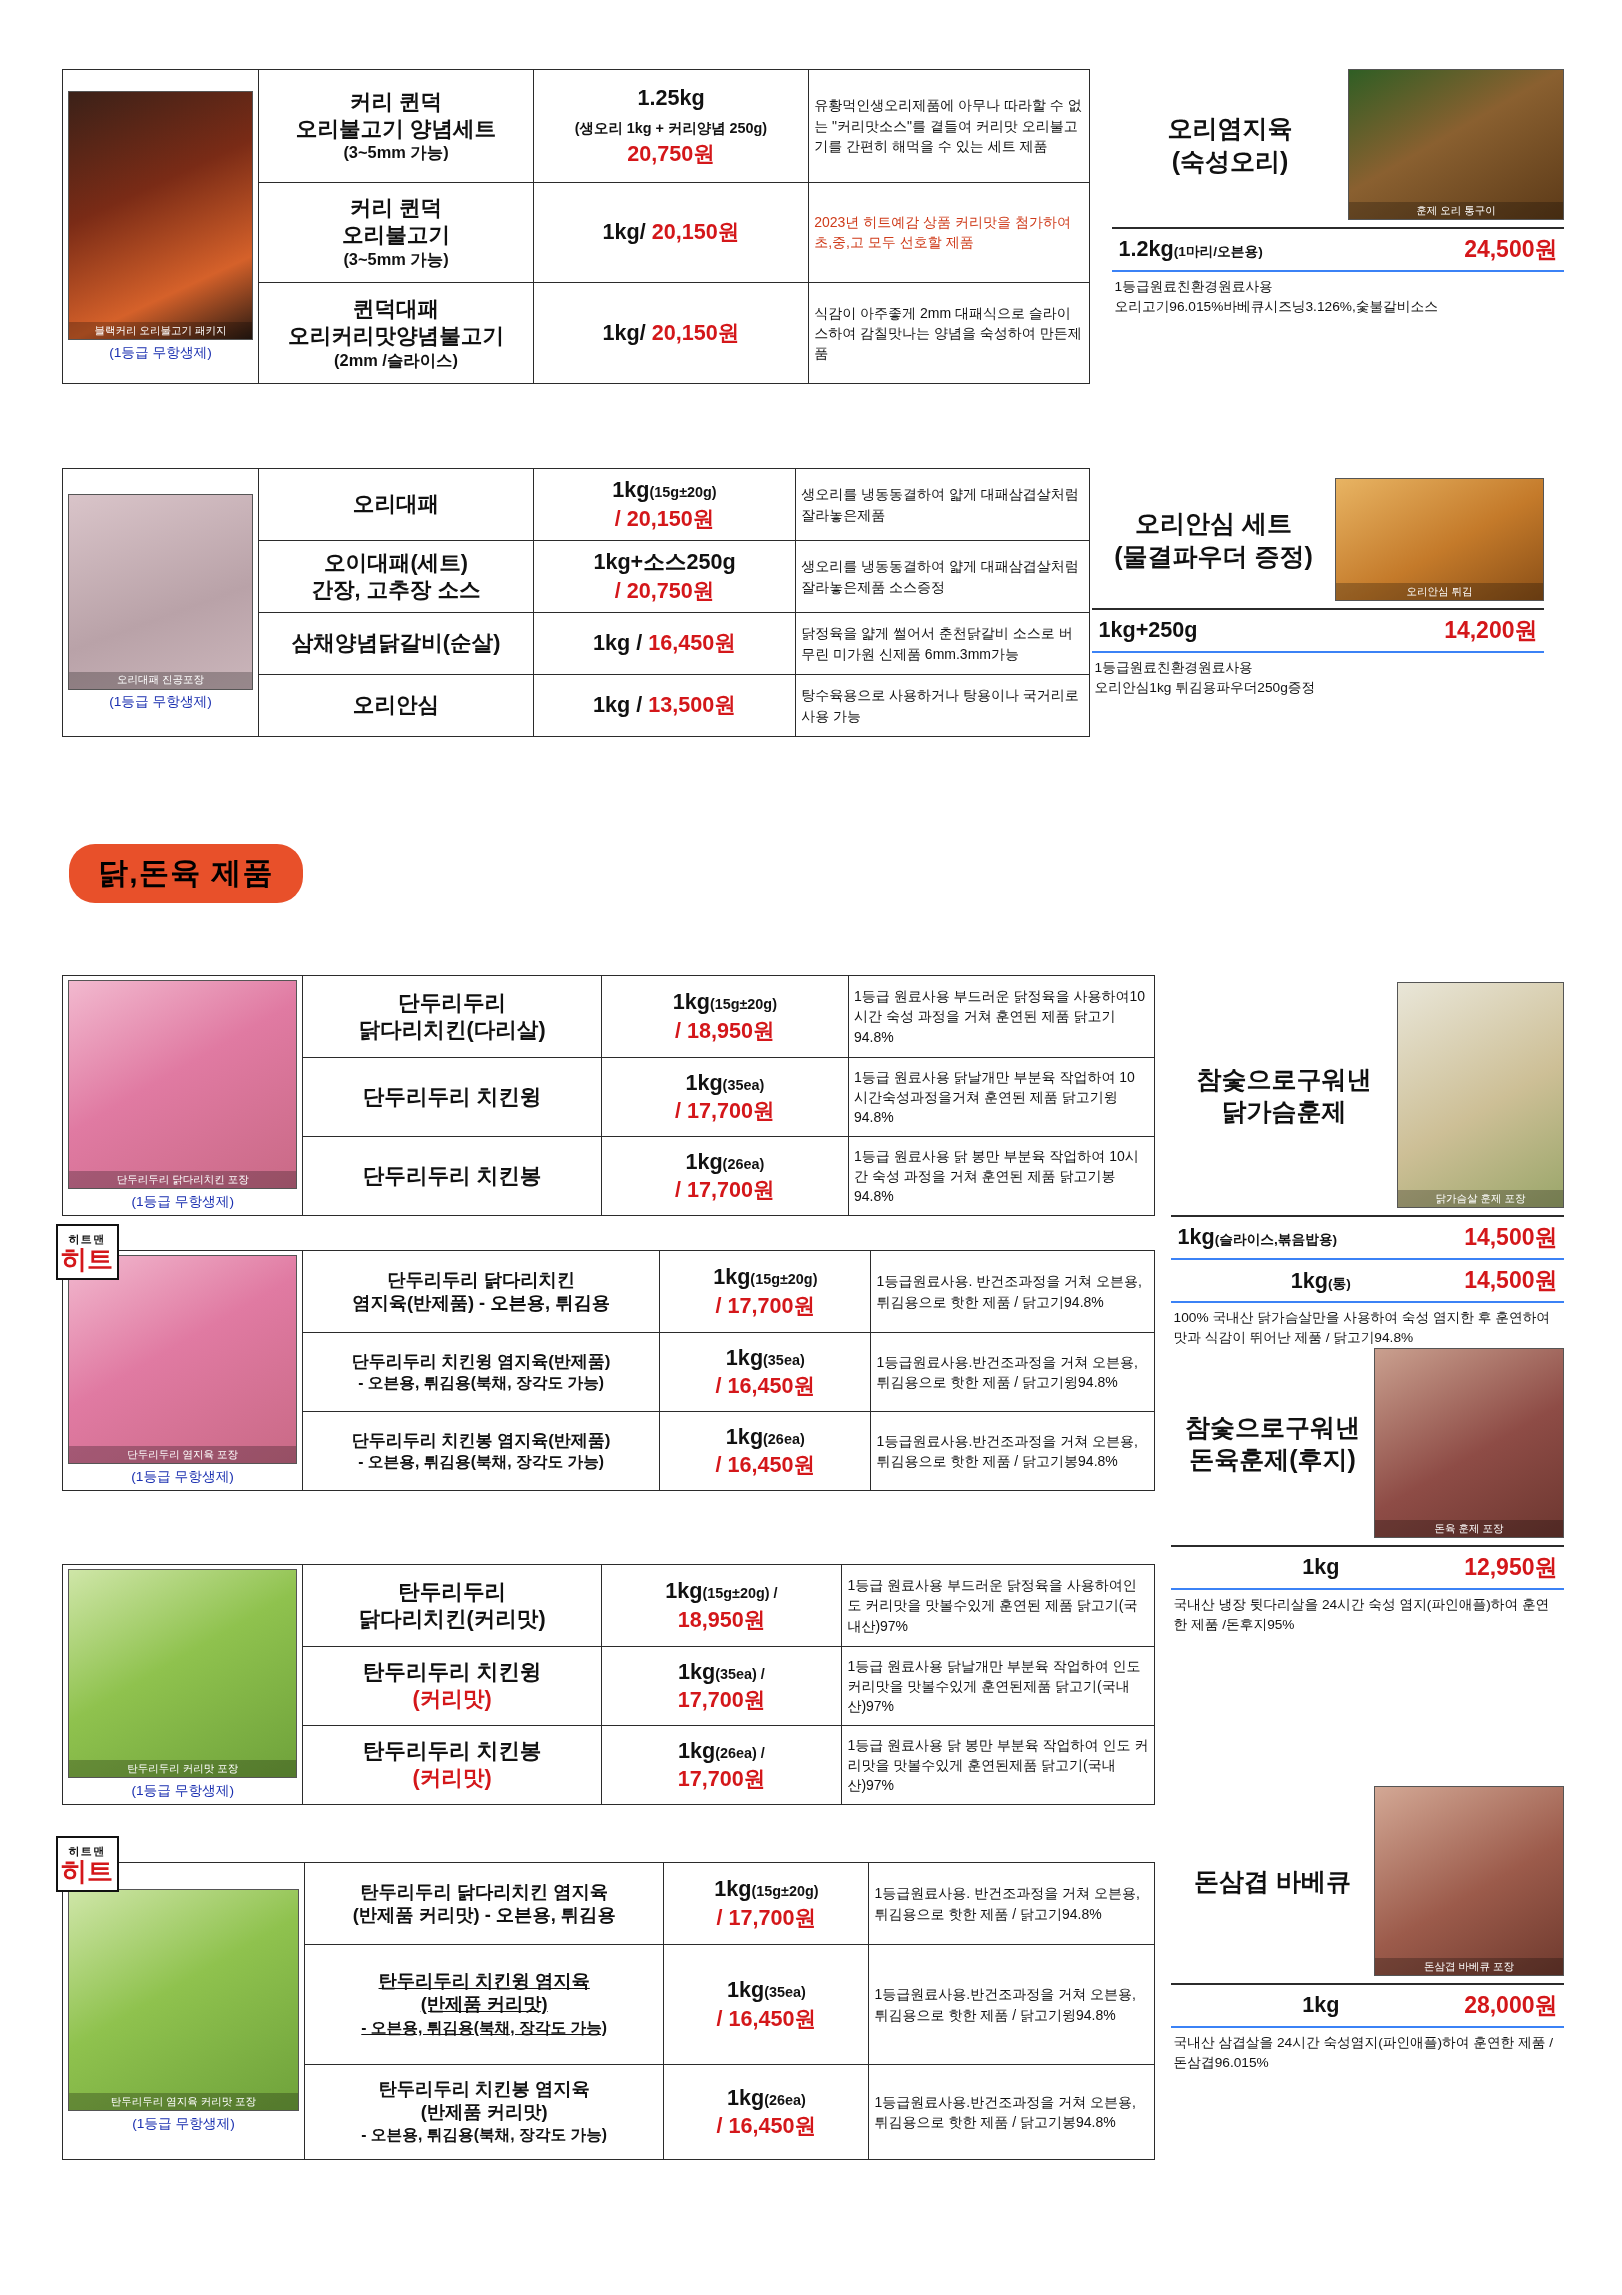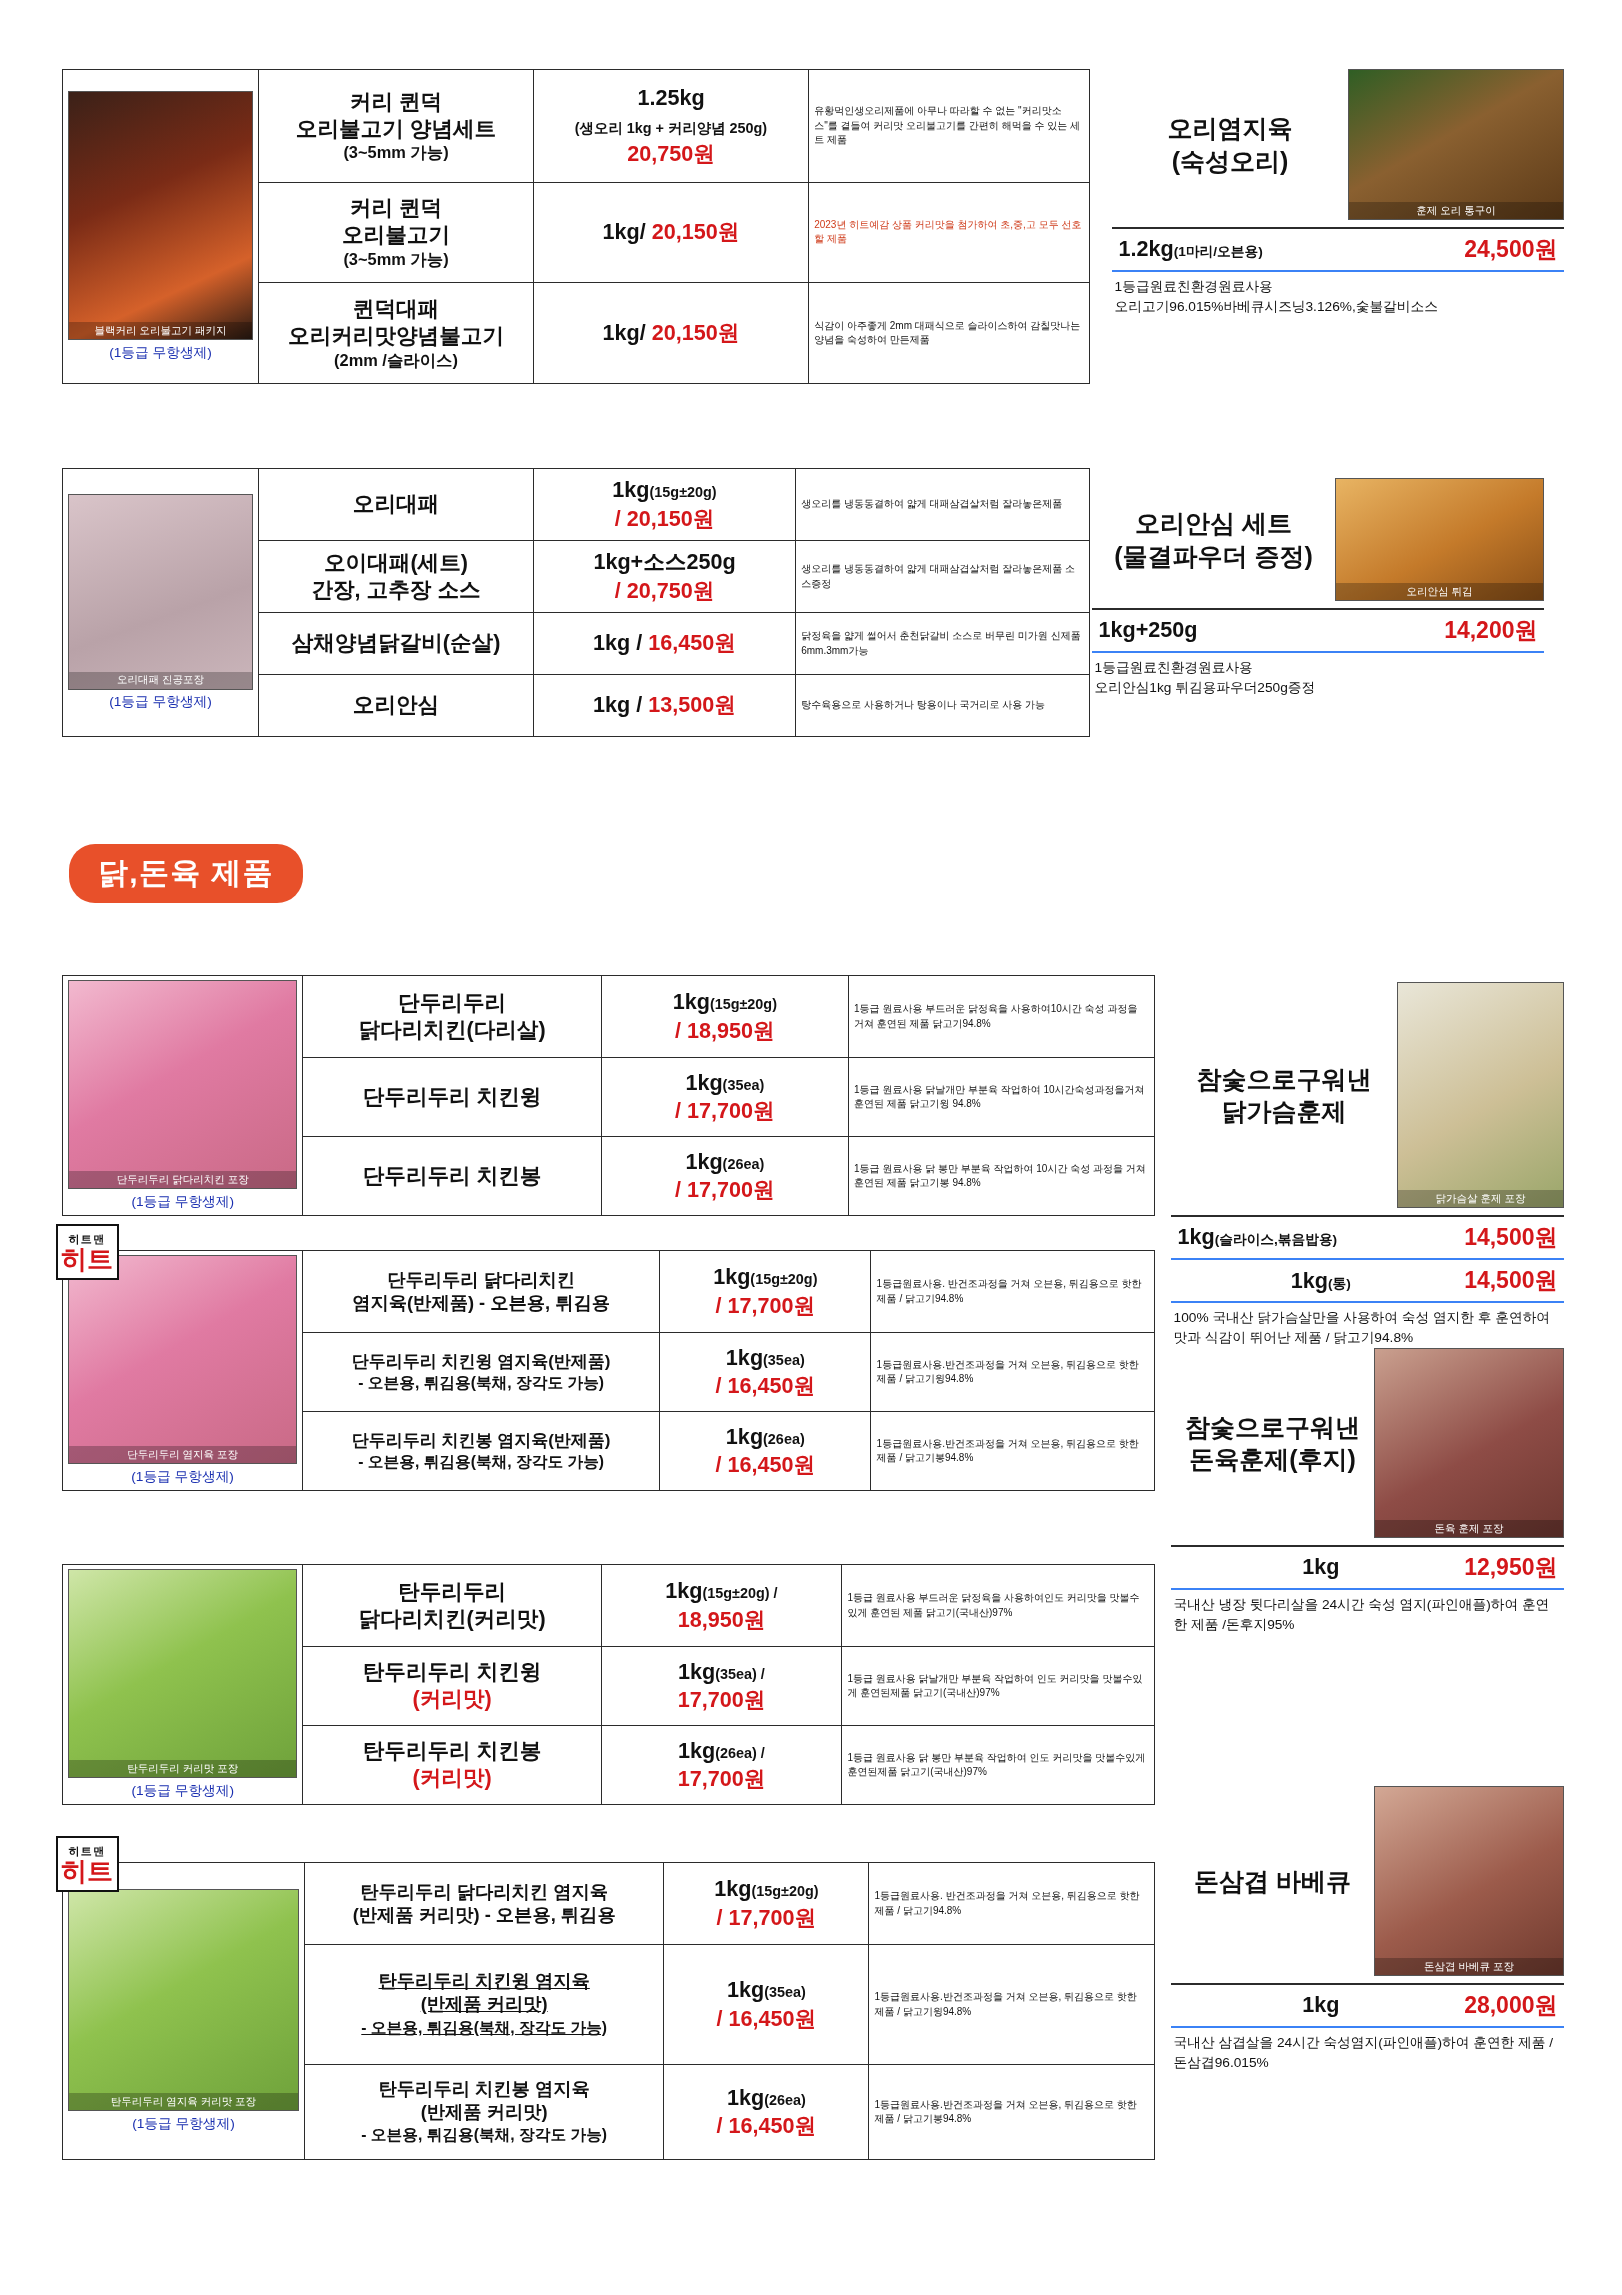--- a/index.html
+++ b/index.html
@@ -24,41 +24,41 @@
     padding:3.9px 5.2px;
   }
   .imgcell { width:196px; text-align:center; padding:3.9px; }
   .cap-blue { color:#1a2fb0; font-size:13.7px; margin-top:3.9px; display:block; }
 
   .name { text-align:center; font-weight:bold; font-size:21.6px; line-height:1.25; }
   .name .sub { font-size:16.4px; font-weight:bold; display:block; }
   .qty { text-align:center; font-size:21.6px; font-weight:bold; line-height:1.3; }
   .qty .small { font-size:14.4px; font-weight:bold; }
   .price { color:#d4171a; }
-  .desc { font-size:10px; line-height:1.45; color:#111; }
+  .desc { font-size:14px; line-height:1.45; color:#111; }
   .desc.red { color:#cf3b1a; }
 
   
   .card { position:absolute; }
   .card .title { text-align:center; font-size:25px; font-weight:bold; line-height:1.3; }
   .card .rule { border-top:2.6px solid #2b2b2b; margin:6.5px 0 0 0; }
   .card .pricerow {
     display:flex; align-items:center; justify-content:space-between;
     border-bottom:2px solid #3b82f6; padding:5.2px 6.5px;
   }
   .card .pricerow .left { font-size:21.6px; font-weight:bold; }
   .card .pricerow .left .small { font-size:13.7px; font-weight:bold; }
   .card .pricerow .right { font-size:23px; font-weight:bold; color:#d4171a; }
   .card .note { font-size:13.7px; line-height:1.45; padding:5.2px 2.6px 0 2.6px; }
 
   
   .pill {
     display:inline-block;
     background:#e8502a;
-    color:#ffffff;
+    color:#000000;
     font-size:30px;
     font-weight:bold;
     border-radius:26px;
     padding:9.2px 29px;
     letter-spacing:1.3px;
   }
 
   
   .hit {
     position:absolute;

